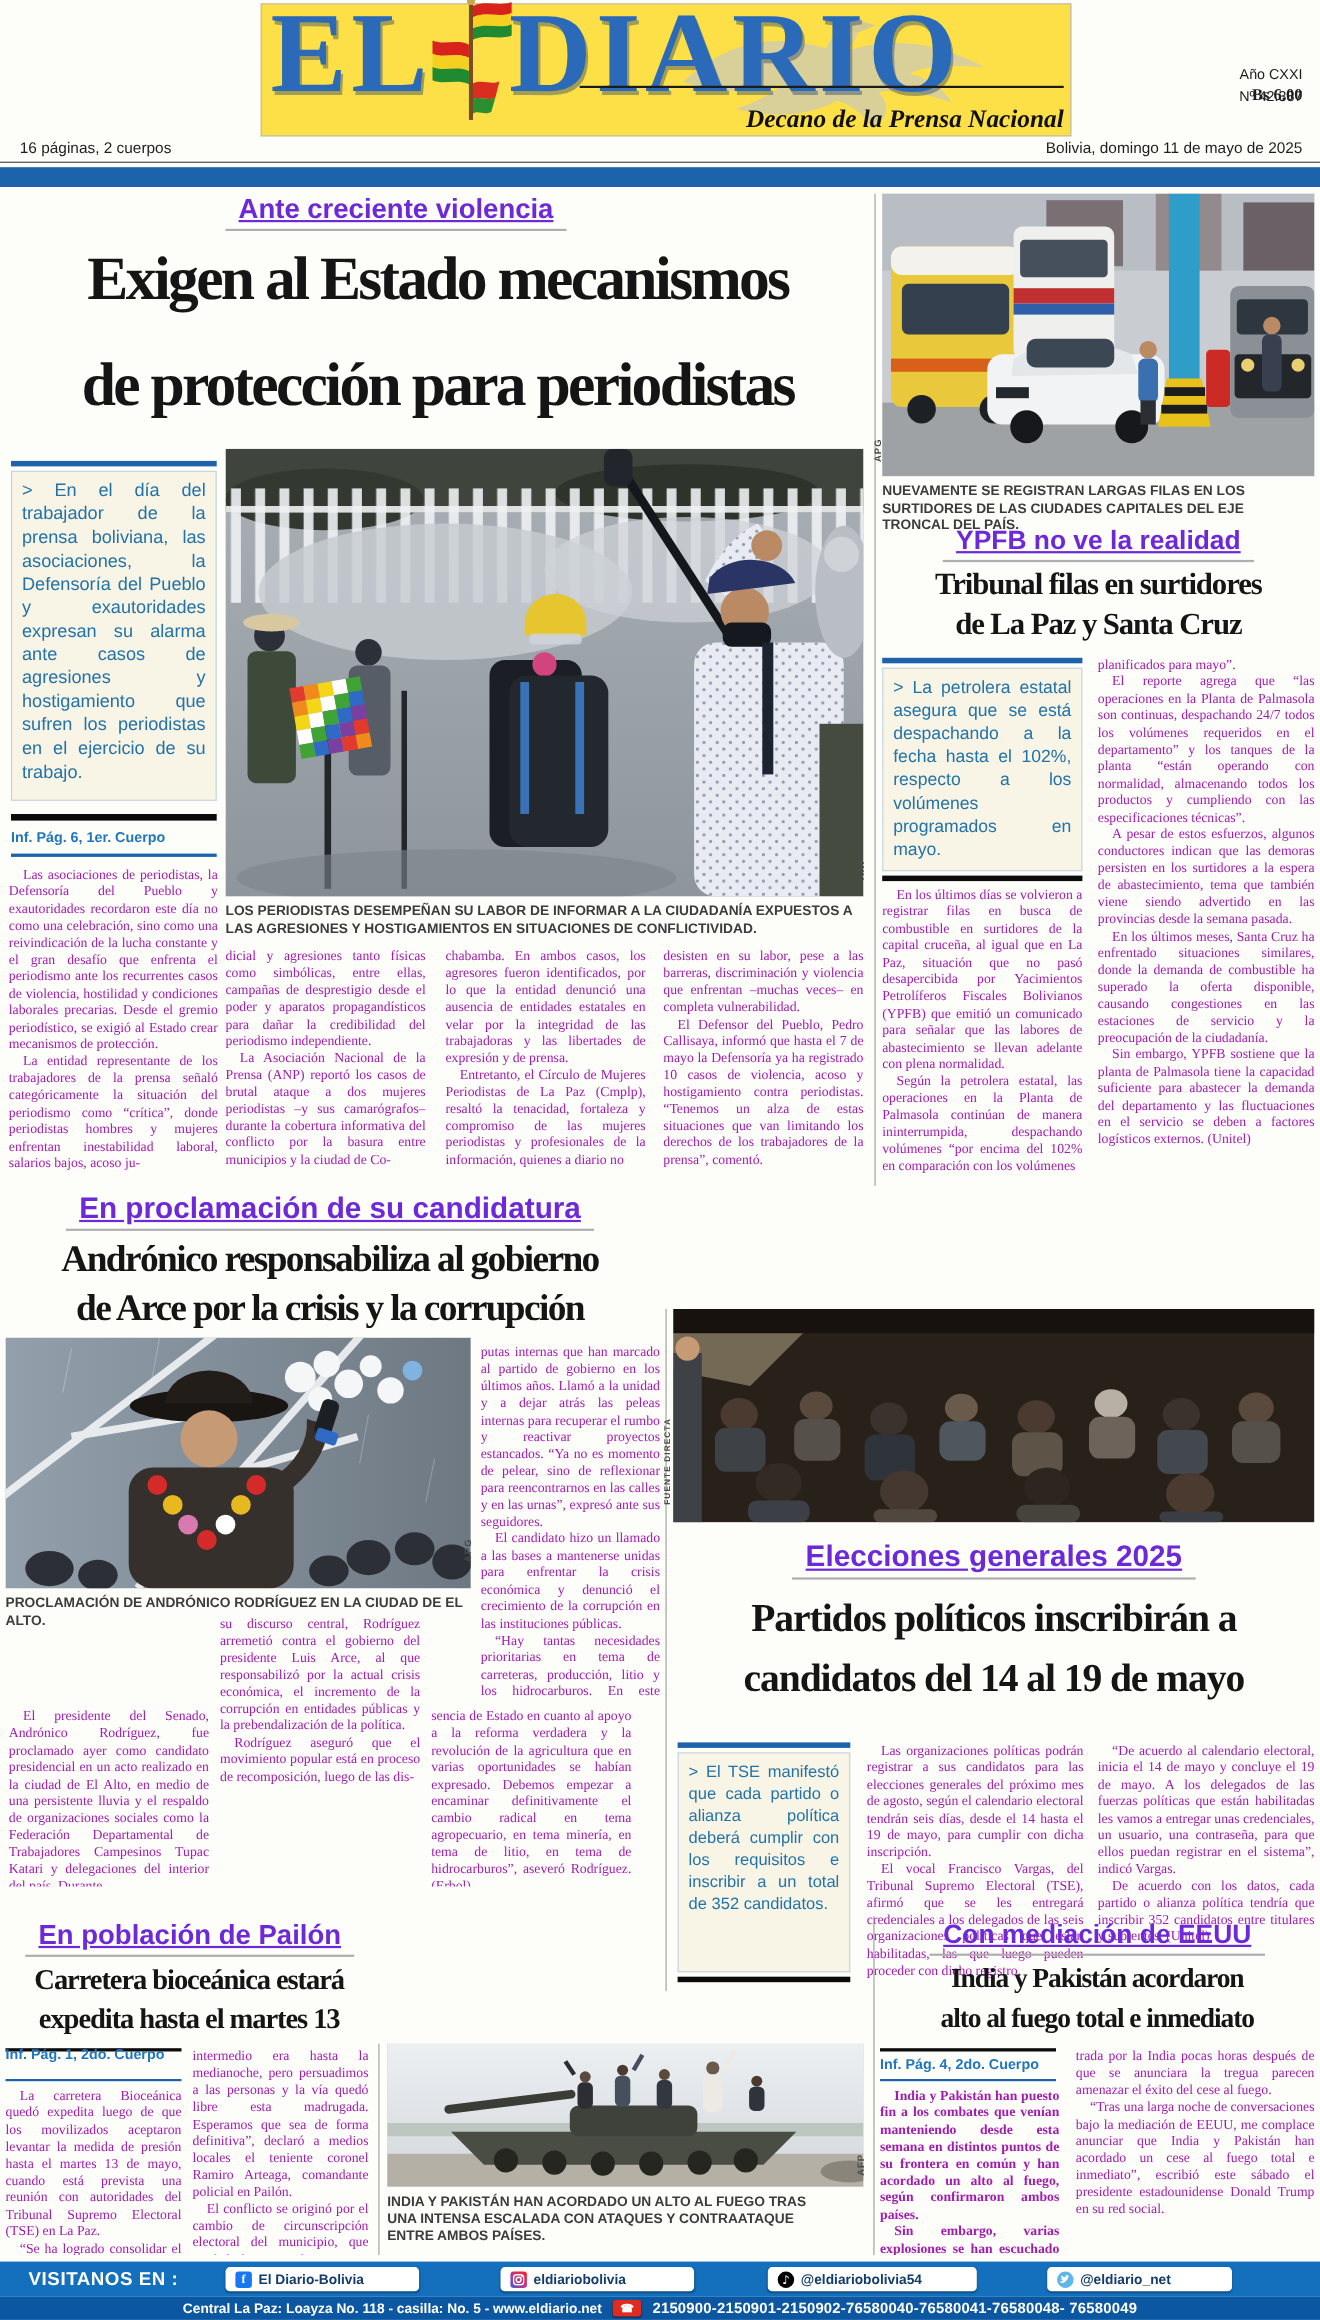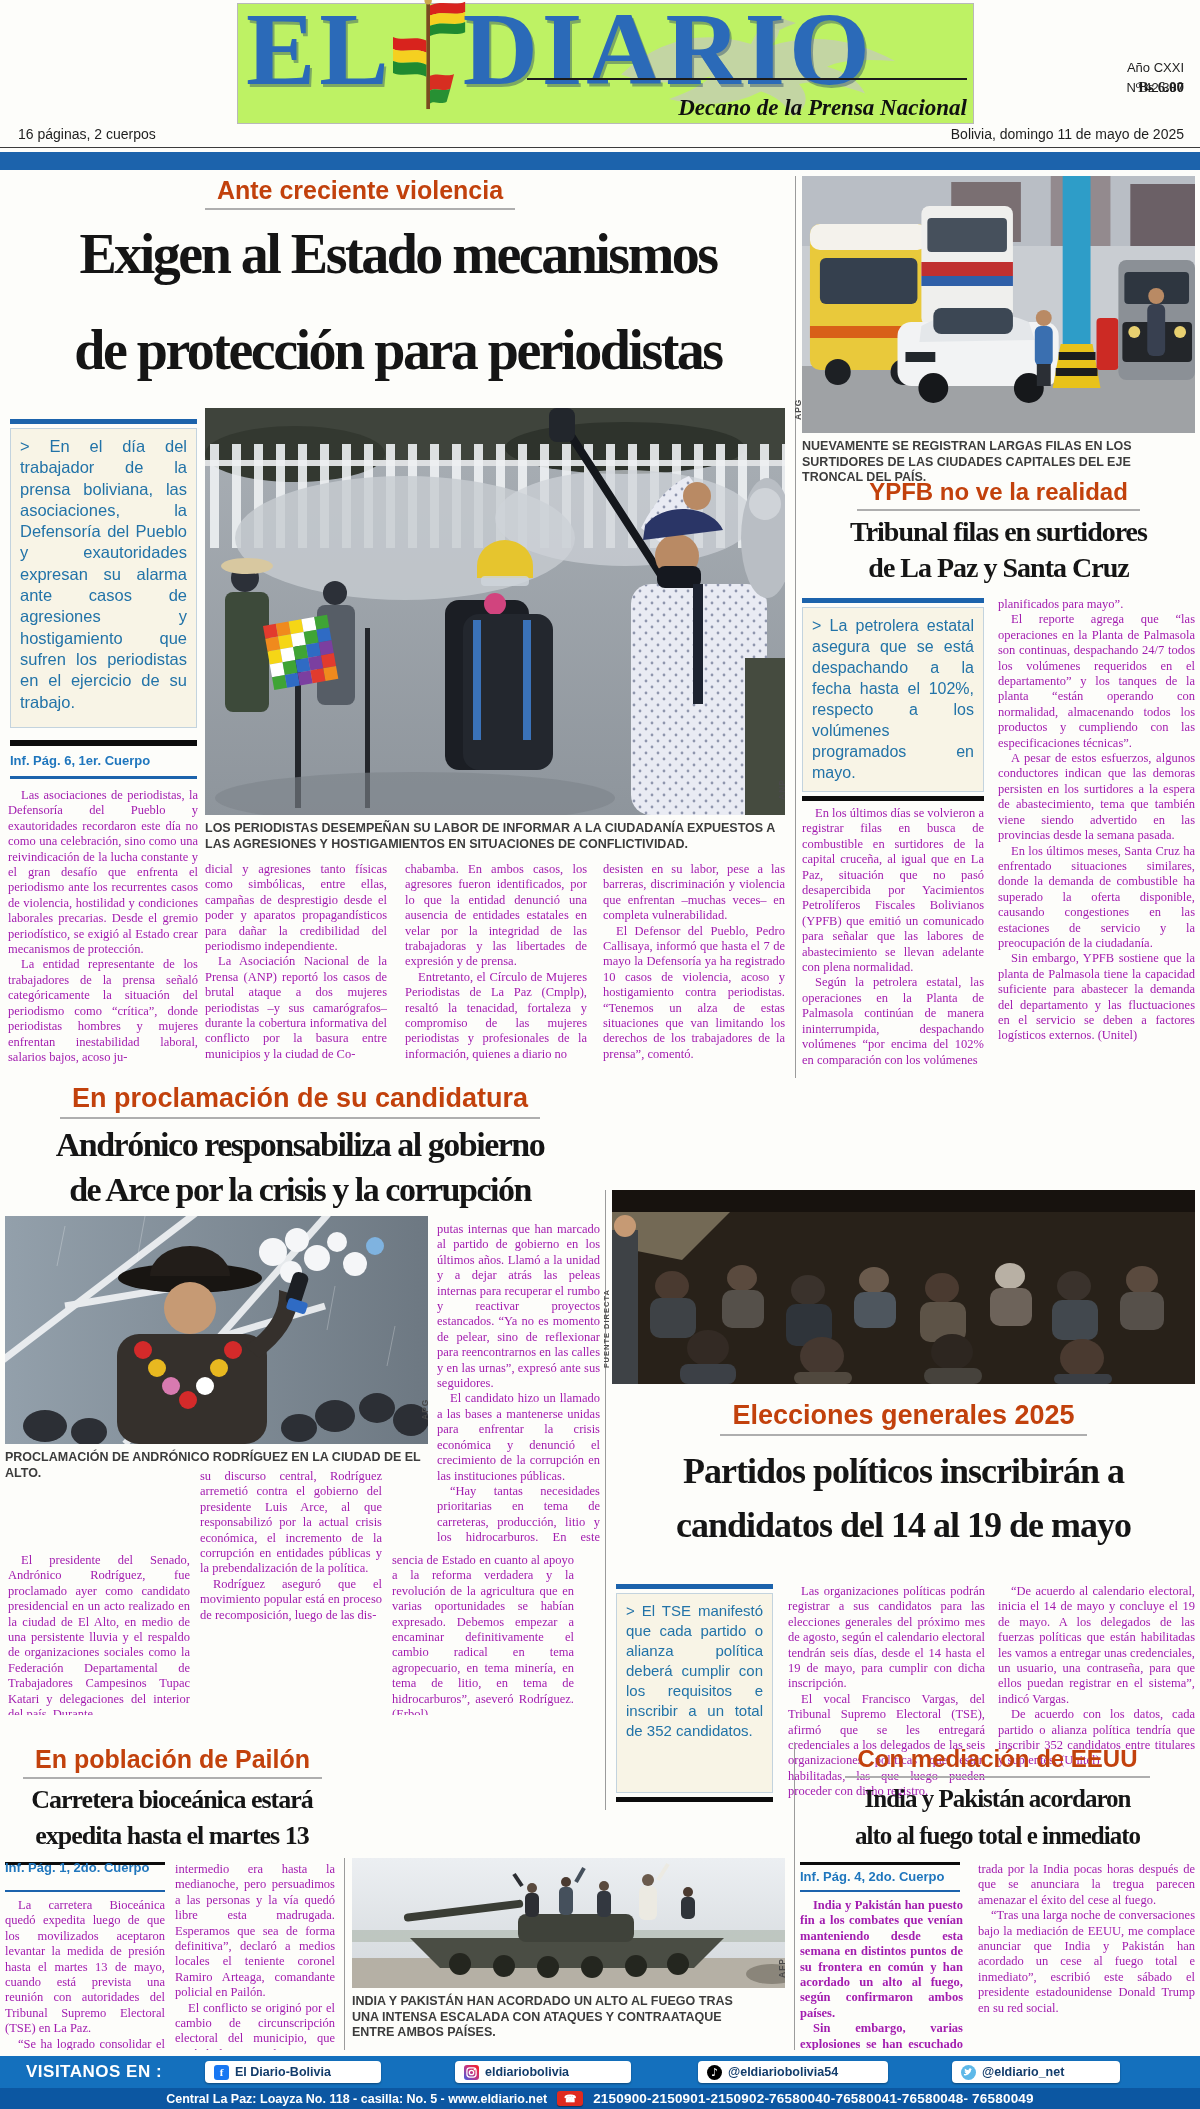--- a/index.html
+++ b/index.html
@@ -1,35 +1,35 @@
 <!DOCTYPE html>
 <html lang="es"><head>
 <meta charset="utf-8">
 <title>EL DIARIO</title>
 <style>
   html,body{margin:0;padding:0;background:#e8e8e8;}
   #page{position:relative;width:1200px;height:2109px;margin:0 auto;background:#fdfdfa;overflow:hidden;
         font-family:"Liberation Serif",serif;color:#1b1b1b;}
   
-  #masthead-box{position:absolute;left:237px;top:3px;width:735px;height:119px;border:1px solid #b9b9b9;background:#bef264;}
+  #masthead-box{position:absolute;left:237px;top:3px;width:735px;height:119px;border:1px solid #b9b9b9;background:#fde047;}
   #condor{position:absolute;right:70px;top:2px;width:300px;height:114px;opacity:.65;}
   #masthead-title{position:absolute;left:8px;top:-14px;display:flex;align-items:flex-start;
       font-family:"Liberation Serif",serif;font-weight:bold;font-size:104px;line-height:118px;letter-spacing:4px;
       color:#2b6ab8;text-shadow:2px 3px 0 rgba(16,48,96,.38);white-space:nowrap;}
   #flag-icon{width:74px;height:120px;margin:4px -4px 0 0;flex:0 0 auto;}
   #tagline{position:absolute;right:6px;bottom:2px;width:440px;border-top:2px solid #1b1b1b;padding-top:15px;
       text-align:right;font-style:italic;font-weight:bold;font-size:23px;color:#101010;}
   .hdr-small{position:absolute;font-family:"Liberation Sans",sans-serif;font-size:14px;color:#1e1e1e;}
   #price{font-family:"Liberation Serif",serif;font-weight:bold;font-size:15px;}
   #hdr-hairline{position:absolute;left:0;top:147px;width:1200px;height:1px;background:#3c3c3c;}
   #top-blue-bar{position:absolute;left:0;top:152px;width:1200px;height:18px;background:#1c63ac;}
   
   .kicker-wrap{position:absolute;text-align:center;}
-  .kicker{display:inline-block;font-family:"Liberation Sans",sans-serif;font-weight:bold;color:#c2410c;
-      border-bottom:2px solid #aeaeae;padding:0 12px 3px;}
+  .kicker{display:inline-block;font-family:"Liberation Sans",sans-serif;font-weight:bold;color:#6d28d9;
+      border-bottom:2px solid #aeaeae;padding:0 12px 3px;text-decoration:underline;}
   .headline{position:absolute;font-family:"Liberation Serif",serif;font-weight:bold;color:#151515;text-align:center;}
   .caption{position:absolute;font-family:"Liberation Sans",sans-serif;font-weight:bold;font-size:12.5px;
       line-height:15.5px;color:#3c3c3c;text-align:left;}
   .callout{position:absolute;box-sizing:border-box;background:#f8f4e6;border:1px solid #c3d3de;
       font-family:"Liberation Sans",sans-serif;color:#2273a8;text-align:justify;padding:7px 9px;overflow:hidden;}
   .rule-blue{position:absolute;background:#1c63ac;}
   .rule-black{position:absolute;background:#0c0c0c;}
   .ref{position:absolute;font-family:"Liberation Sans",sans-serif;font-weight:bold;font-size:13px;color:#1f76bd;}
   .col{position:absolute;overflow:hidden;text-align:justify;font:12.5px/15.4px "Liberation Serif",serif;color:#a21caf;}
   .col p{margin:0;}

